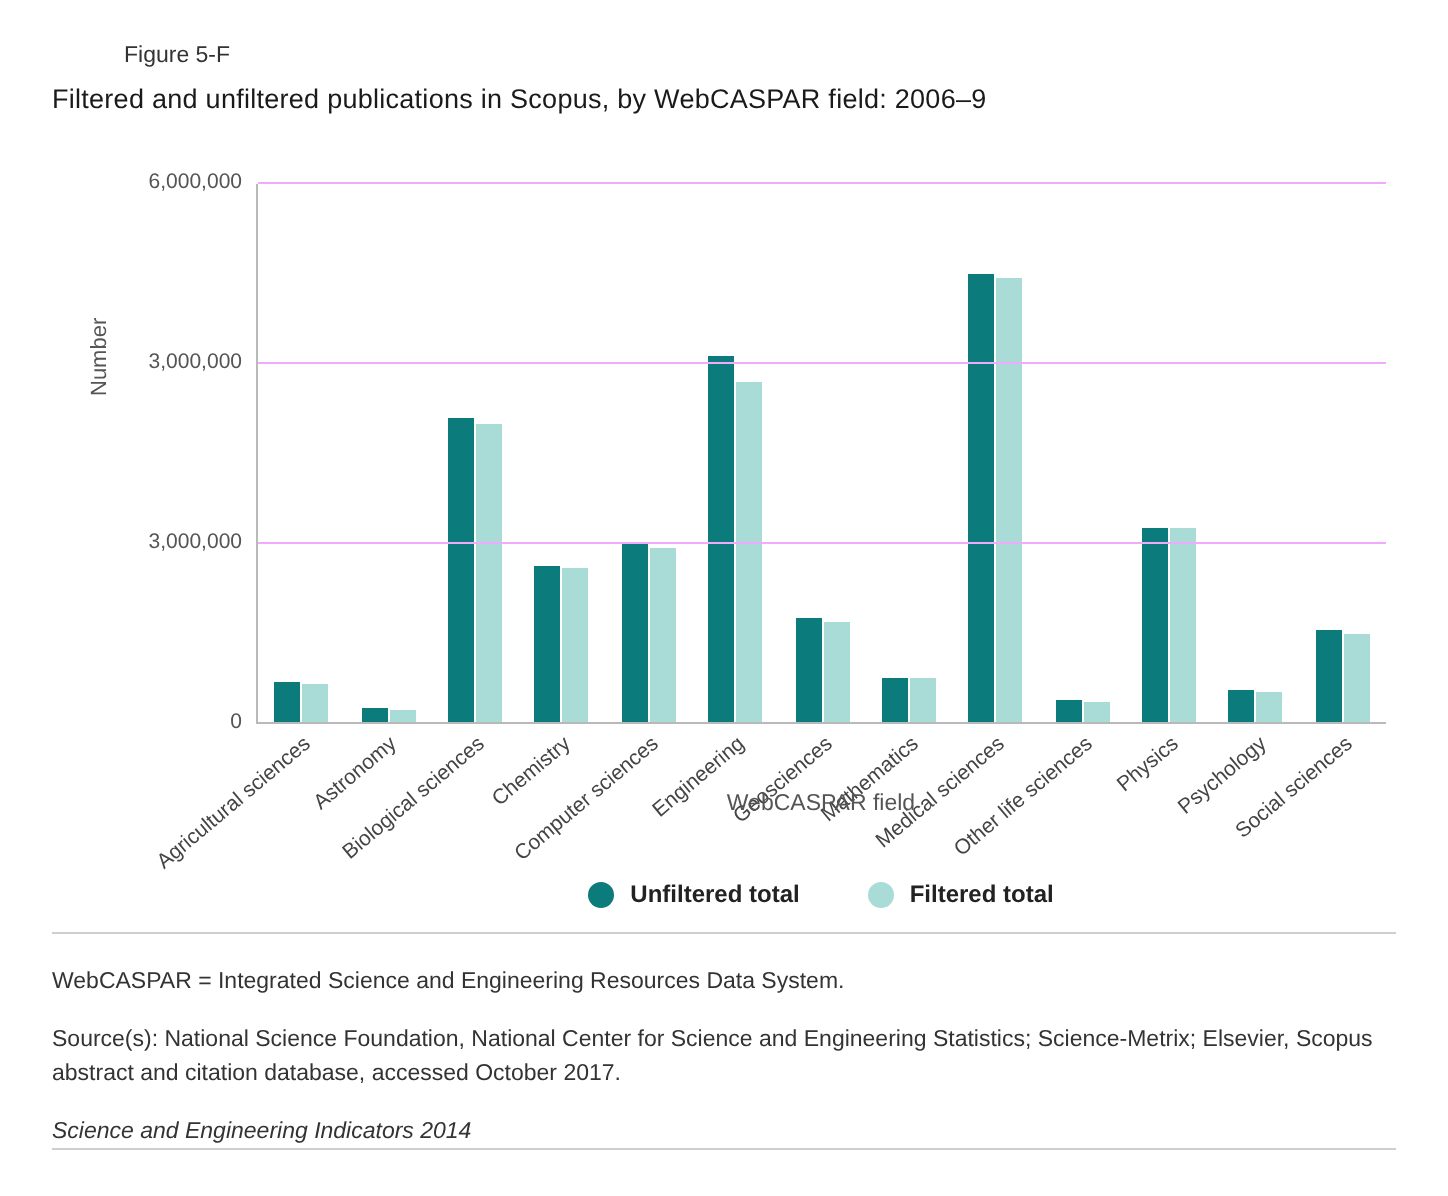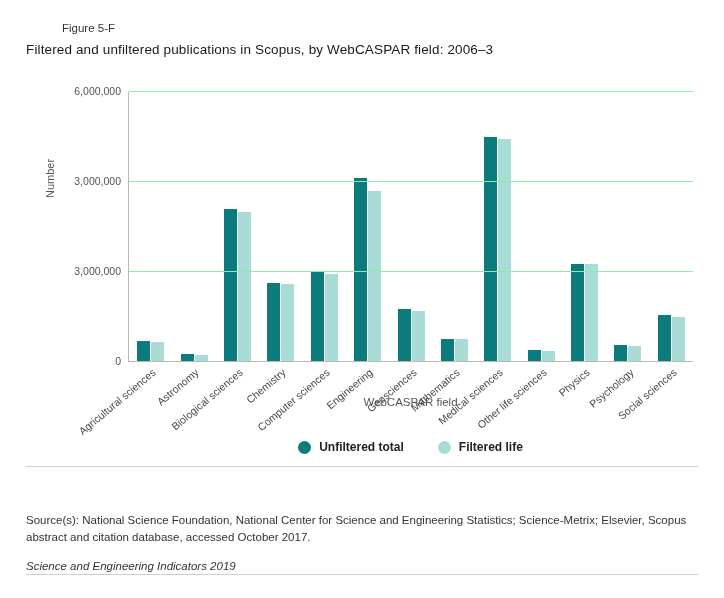--- a/index.html
+++ b/index.html
@@ -53,21 +53,21 @@
     width: 565px;
     height: 270px;
     border-left: 1px solid #b9b9b9;
     box-sizing: border-box;
   }
   .gridline {
     position: absolute;
     left: 0;
     width: 100%;
     height: 1px;
-    background: #86efac;
+    background: #f0abfc;
   }
   .gridline.axis0 {
     background: #b9b9b9;
   }
   .ytick {
     position: absolute;
     right: 100%;
     margin-right: 8px;
     transform: translateY(-50%);
     font-size: 10.5px;
@@ -196,21 +196,21 @@
     font-style: italic;
     color: #333333;
   }
 </style>
 </head>
 <body>
 
 <div class="page">
 
   <div class="fig-label">Figure 5-F</div>
-  <div class="fig-title">Filtered and unfiltered publications in Scopus, by WebCASPAR field: 2006–3</div>
+  <div class="fig-title">Filtered and unfiltered publications in Scopus, by WebCASPAR field: 2006–9</div>
 
   <div class="chart-wrap">
 
     <div class="ylabel">Number</div>
 
     <div class="plot" id="plot">
       <div class="bars" id="bars">
           <div class="group">
             <div class="bar unfiltered" title="Unfiltered total: 470,000" style="height: 21.15px;"></div>
             <div class="bar filtered" title="Filtered total: 450,000" style="height: 20.25px;"></div>
@@ -322,23 +322,24 @@
 
     <div class="xaxis-title">WebCASPAR field</div>
 
     <div class="legend">
       <div class="legend-item">
         <span class="swatch unfiltered"></span>
         <span>Unfiltered total</span>
       </div>
       <div class="legend-item">
         <span class="swatch filtered"></span>
-        <span>Filtered life</span>
+        <span>Filtered total</span>
       </div>
     </div>
   </div>
 
   <div class="rule rule-top"></div>
+  <div class="note note-def">WebCASPAR = Integrated Science and Engineering Resources Data System.</div>
   <div class="note note-source">Source(s): National Science Foundation, National Center for Science and Engineering Statistics; Science-Metrix; Elsevier, Scopus abstract and citation database, accessed October 2017.</div>
   <div class="rule rule-bottom"></div>
-  <div class="note-series">Science and Engineering Indicators 2019</div>
+  <div class="note-series">Science and Engineering Indicators 2014</div>
 
 </div>
 
 </body></html>

